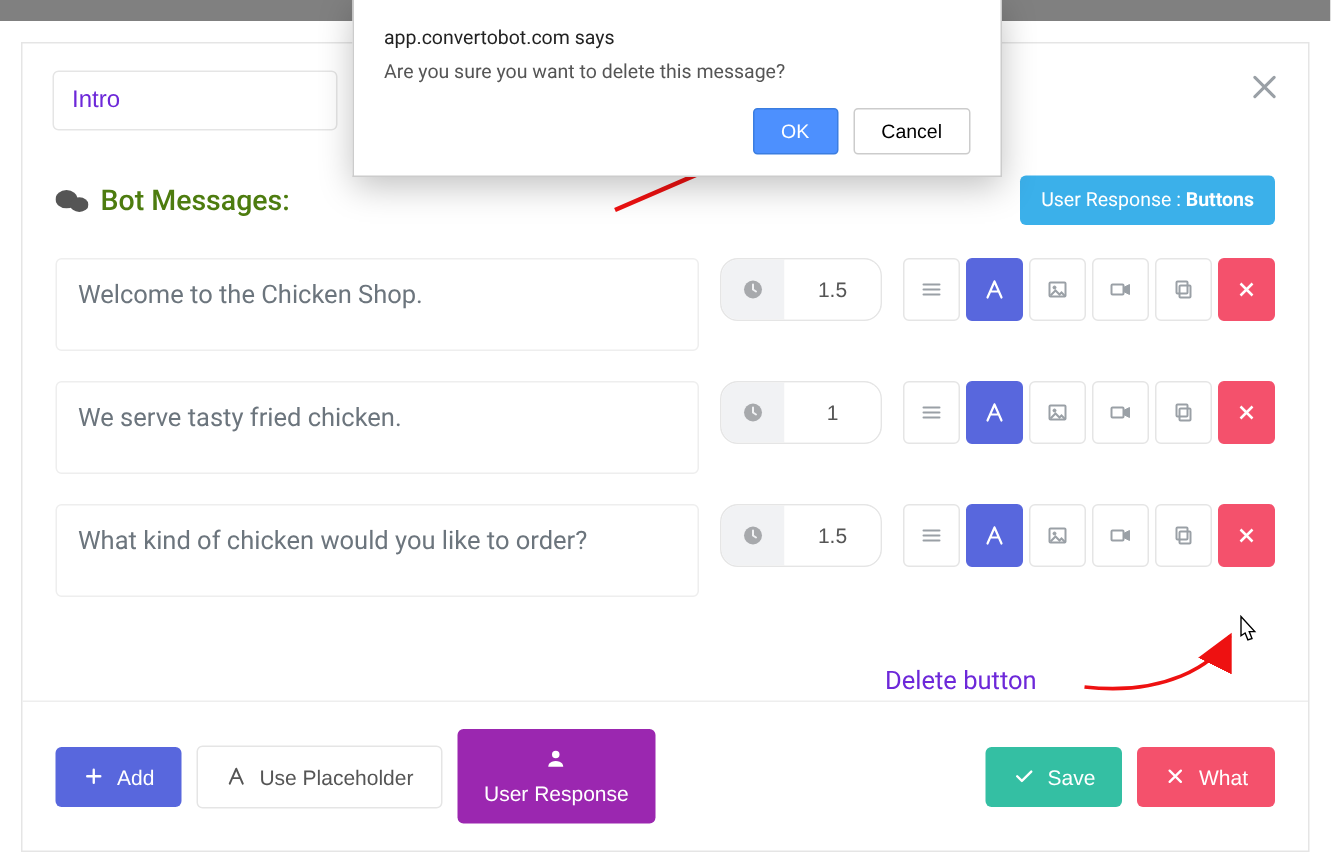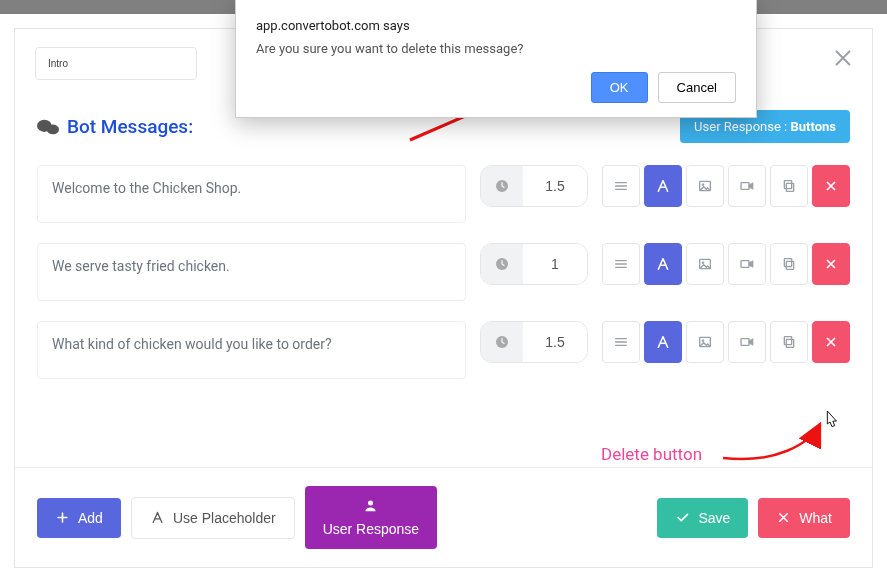--- a/index.html
+++ b/index.html
@@ -21,26 +21,26 @@
     background: #fff;
     height: 540px;
     position: relative;
   }
   .title-row {
     display: flex;
     align-items: center;
     padding: 18px 20px 0 20px;
   }
   .title-input {
-    width: 162px;
+    width: 190px;
     border: 1px solid #e5e5e5;
     border-radius: 4px;
     padding: 10px 12px;
-    font-size: 10px;
-    color: #404040;
+    font-size: 16px;
+    color: #6d28d9;
     background: #fff;
   }
   .close-x {
     position: absolute;
     right: 18px;
     top: 18px;
     width: 22px;
     height: 22px;
     cursor: pointer;
   }
@@ -49,21 +49,21 @@
   .section-header {
     display: flex;
     align-items: center;
     justify-content: space-between;
     padding: 30px 22px 12px 22px;
   }
   .section-title {
     display: flex;
     align-items: center;
     gap: 8px;
-    color: #1d4ed8;
+    color: #4d7c0f;
     font-size: 19px;
     font-weight: 500;
   }
   .wechat-icon { width: 22px; height: 18px; fill: #555; }
 
   .pill {
     background: #3bb0ea;
     color: #fff;
     border-radius: 4px;
     font-size: 13px;
@@ -76,21 +76,21 @@
     display: flex;
     align-items: stretch;
     padding: 10px 22px;
     gap: 14px;
   }
   .msg-text {
     flex: 1;
     border: 1px solid #eee;
     border-radius: 4px;
     padding: 14px 14px 26px 14px;
-    font-size: 14px;
+    font-size: 17px;
     color: #6c757d;
     background: #fff;
   }
   .delay-group {
     display: flex;
     border: 1px solid #e5e5e5;
     border-radius: 12px;
     overflow: hidden;
     height: 42px;
     align-self: flex-start;
@@ -129,22 +129,21 @@
   }
   .tbtn svg { width: 16px; height: 16px; fill: #9aa0a6; stroke: #9aa0a6; }
   .tbtn.blue { background: #5867dd; border-color: #5867dd; }
   .tbtn.blue svg { fill: #fff; stroke: #fff; }
   .tbtn.red { background: #f4516c; border-color: #f4516c; }
   .tbtn.red svg { stroke: #fff; fill: none; stroke-width: 2.5; }
 
   .annotation {
     position: absolute;
     font-size: 17px;
-    color: #ec4899;
-    margin-left: 11px;
+    color: #6d28d9;
   }
   .arrow-svg { position: absolute; pointer-events: none; }
 
   .footer {
     position: absolute;
     bottom: 0;
     left: 0;
     right: 0;
     border-top: 1px solid #eee;
     padding: 18px 22px;
@@ -170,21 +169,21 @@
   .btn.purple { background: #9b27b0; flex-direction: column; }
   .btn.green { background: #34bfa3; }
   .btn.red2 { background: #f4516c; }
   .spacer { flex: 1; }
 
   
   .confirm {
     position: absolute;
     top: 0;
     left: 235px;
-    width: 522px;
+    width: 433px;
     background: #fff;
     border: 1px solid #ccc;
     border-top: none;
     box-shadow: 0 6px 22px rgba(0,0,0,.25);
     padding: 18px 20px 14px 20px;
     font-size: 13px;
     color: #333;
     z-index: 10;
   }
   .confirm .host { font-weight: 400; color: #222; margin-bottom: 8px; }

